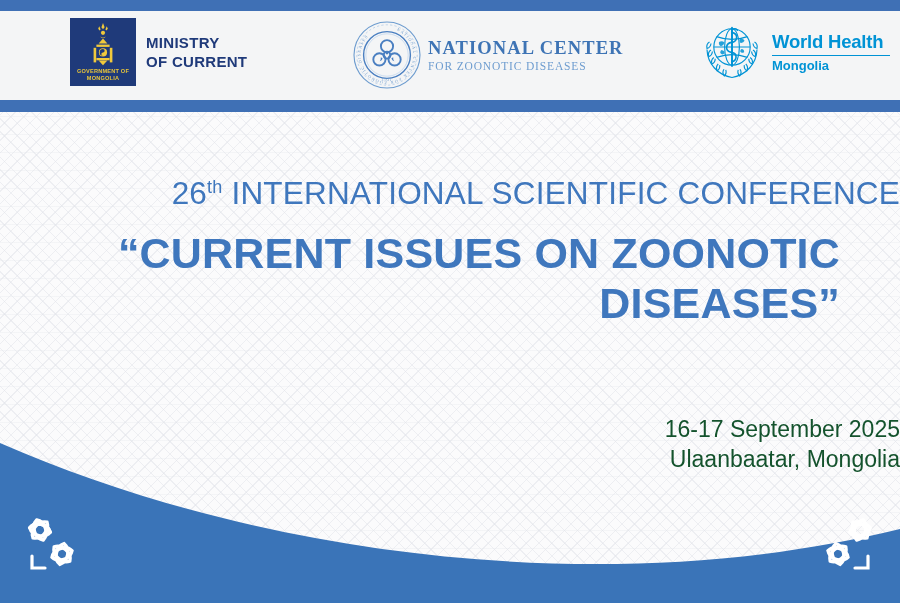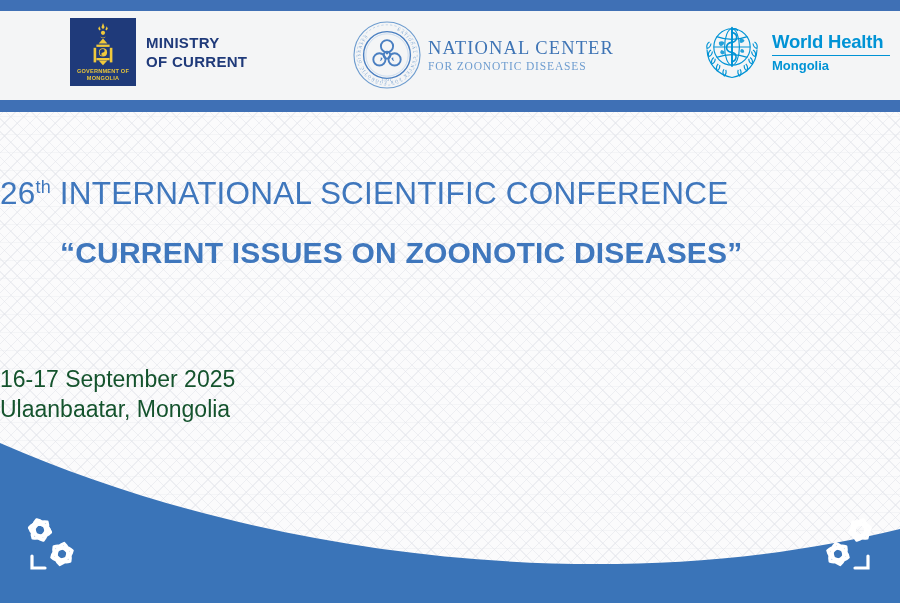--- a/index.html
+++ b/index.html
@@ -83,20 +83,21 @@
   
   .nczd-seal { flex: 0 0 auto; }
   .nczd-label { margin-left: 6px; color: #4a7fc1; }
   .nczd-l1 {
     font-family: "Liberation Serif", serif;
     font-size: 18.5px;
     letter-spacing: 1.1px;
     line-height: 21px;
     color: #3e74b5;
     white-space: nowrap;
+    font-weight: bold;
   }
   .nczd-l2 {
     font-family: "Liberation Serif", serif;
     font-size: 11.5px;
     letter-spacing: .85px;
     line-height: 14px;
     color: #6d9ccf;
     white-space: nowrap;
   }
 
@@ -149,40 +150,40 @@
     bottom: 27px;
   }
   .ornament-left  { left: 18px; }
   .ornament-right { right: 18px; }
 
   
   .titles {
     position: absolute;
     left: 0; top: 112px;
     width: 900px;
-    text-align: left;
+    text-align: right;
   }
   .conf-line {
     margin-top: 62px;
     color: #3f77bd;
     font-size: 31.5px;
     font-weight: normal;
     letter-spacing: .2px;
     line-height: 38px;
     white-space: nowrap;
   }
   .conf-line sup {
     font-size: 18px;
     vertical-align: super;
     line-height: 0;
   }
   .theme {
     margin-top: 16px;
     color: #3f77bd;
-    font-size: 30px;
+    font-size: 43px;
     font-weight: bold;
     line-height: 50px;
     letter-spacing: .2px;
     padding: 0 60px;
   }
   .meta {
     margin-top: 86px;
     color: #14532d;
     font-size: 23px;
     font-weight: normal;

